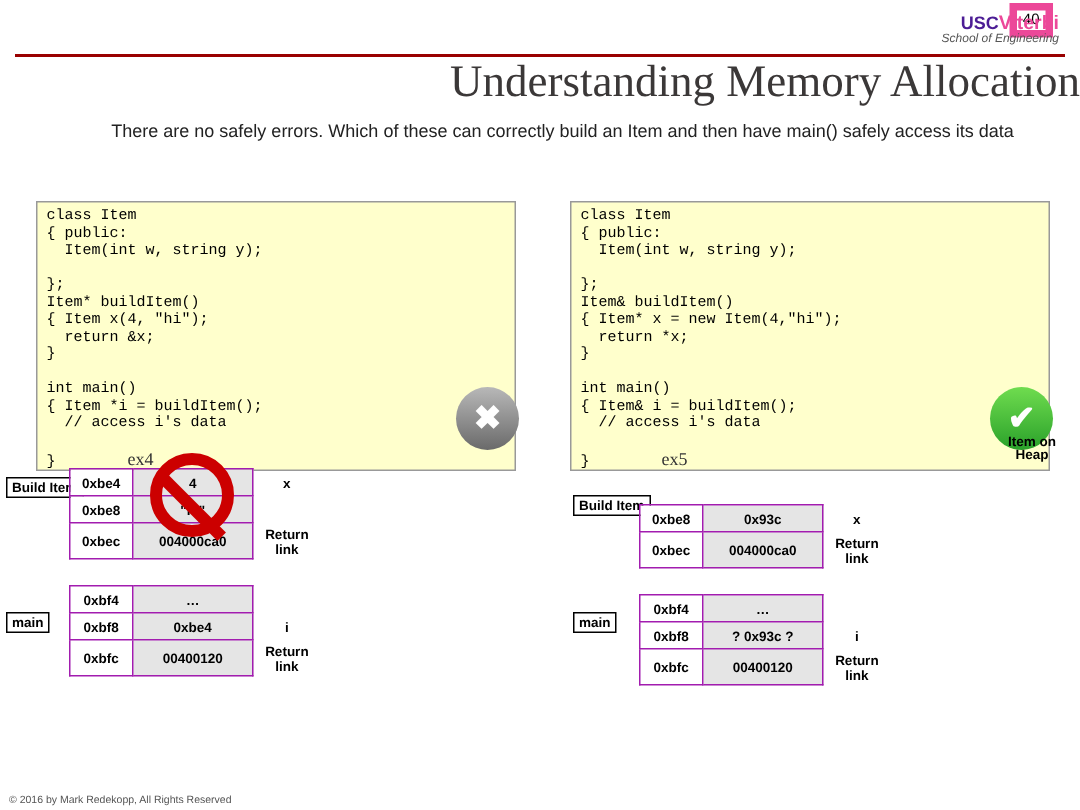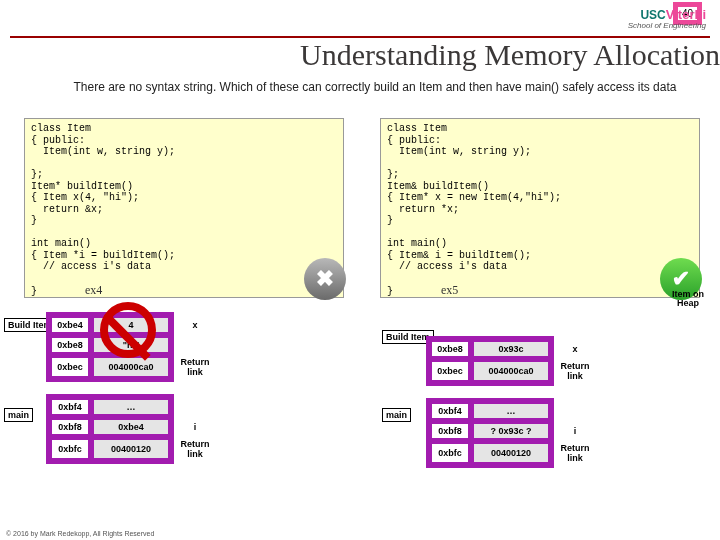--- a/index.html
+++ b/index.html
@@ -1,36 +1,36 @@
 <!DOCTYPE html>
 <html><head>
 <meta charset="utf-8">
 <style>
   * { margin: 0; padding: 0; box-sizing: border-box; }
   body { width: 720px; height: 540px; background: #fff; font-family: Arial, sans-serif; position: relative; overflow: hidden; }
   .page-badge { position: absolute; top: 2px; right: 18px; border: 5px solid #ec4899; padding: 1px 4px; font-size: 10px; background: #fff; }
   .header-logo { position: absolute; top: 8px; right: 14px; font-size: 11px; text-align: right; line-height: 1.1; }
-  .header-logo .usc { color: #0f766e; font-weight: bold; font-size: 12px; }
+  .header-logo .usc { color: #4c1d95; font-weight: bold; font-size: 12px; }
   .header-logo .viterbi { color: #ec4899; font-weight: bold; font-size: 13px; }
   .header-logo .sub { color: #555; font-size: 8px; display: block; font-style: italic; }
   .hr { position: absolute; top: 36px; left: 10px; right: 10px; border-top: 2px solid #990000; }
   .title { position: absolute; top: 38px; width: 100%; text-align: right; font-family: "Times New Roman", serif; font-size: 30px; color: #3b3838; padding-left: 16px; }
   .subtitle { position: absolute; top: 80px; left: 60px; right: 30px; font-size: 12px; color: #222; text-align: center; line-height: 1.3; }
-  .code-box { position: absolute; background: #ffffcc; border: 1px solid #999; font-family: "Courier New", monospace; font-size: 10px; padding: 4px 6px; white-space: pre; line-height: 1.15; }
+  .code-box { position: absolute; background: #ffffcc; border: 1px solid #999; font-family: "Courier New", monospace; font-size: 10px; padding: 4px 6px; white-space: pre; line-height: 1.15; margin-top: 16px; }
   .code-left { top: 118px; left: 24px; width: 320px; height: 180px; }
   .code-right { top: 118px; left: 380px; width: 320px; height: 180px; }
   .ex-label { font-family: "Times New Roman", serif; font-size: 12px; color: #333; }
   .icon-badge { position: absolute; width: 42px; height: 42px; border-radius: 50%; display: flex; align-items: center; justify-content: center; }
   .icon-x { background: linear-gradient(#b8b8b8,#6a6a6a); top: 258px; left: 304px; }
   .icon-x::before { content: "✖"; color: #fff; font-size: 22px; font-weight: bold; }
   .icon-ok { background: linear-gradient(#6fdc4f,#2aa12a); top: 258px; left: 660px; }
   .icon-ok::before { content: "✔"; color: #fff; font-size: 22px; font-weight: bold; }
   .stack { position: absolute; }
   .stack table { border-collapse: collapse; }
-  .stack td { border: 6px solid #a21caf; font-size: 9px; text-align: center; padding: 2px 3px; height: 18px; }
+  .stack td { border: 1px solid #a21caf; font-size: 9px; text-align: center; padding: 2px 3px; height: 18px; }
   .addr { width: 42px; font-weight: bold; background: #fff; }
   .val { width: 80px; font-weight: bold; background: #e5e5e5; }
   .lbl { width: 45px; border: none !important; font-weight: bold; font-size: 9px; text-align: left; padding-left: 2px; }
   .bracket-lbl { position: absolute; font-size: 9px; font-weight: bold; border: 1.5px solid #000; padding: 1px 3px; background: #fff; }
   .forbid { position: absolute; width: 56px; height: 56px; border: 8px solid #c00; border-radius: 50%; background: transparent; }
   .forbid::after { content: ""; position: absolute; width: 56px; height: 8px; background: #c00; top: 24px; left: -8px; transform: rotate(45deg); }
   .heap-lbl { position: absolute; font-size: 9px; font-weight: bold; text-align: center; line-height: 1.05; }
   .copyright { position: absolute; bottom: 3px; left: 6px; font-size: 7px; color: #555; }
 </style>
 </head>
@@ -38,21 +38,21 @@
 
 <div class="page-badge">40</div>
 
 <div class="header-logo">
   <span class="usc">USC</span><span class="viterbi">Viterbi</span>
   <span class="sub">School of Engineering</span>
 </div>
 <div class="hr"></div>
 
 <div class="title">Understanding Memory Allocation</div>
-<div class="subtitle">There are no syntax string.  Which of these can correctly build an Item and then have main() safely access its data</div>
+<div class="subtitle">There are no safely errors.  Which of these can correctly build an Item and then have main() safely access its data</div>
 
 <div class="code-box code-left"><span>class Item
 { public:
   Item(int w, string y);
 
 };
 Item* buildItem()
 { Item x(4, "hi");
   return &amp;x;
 }

